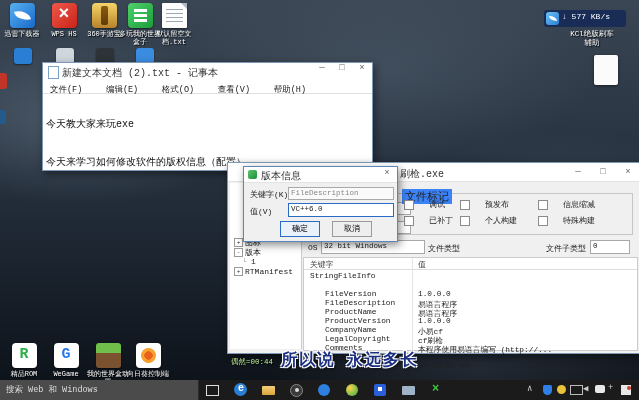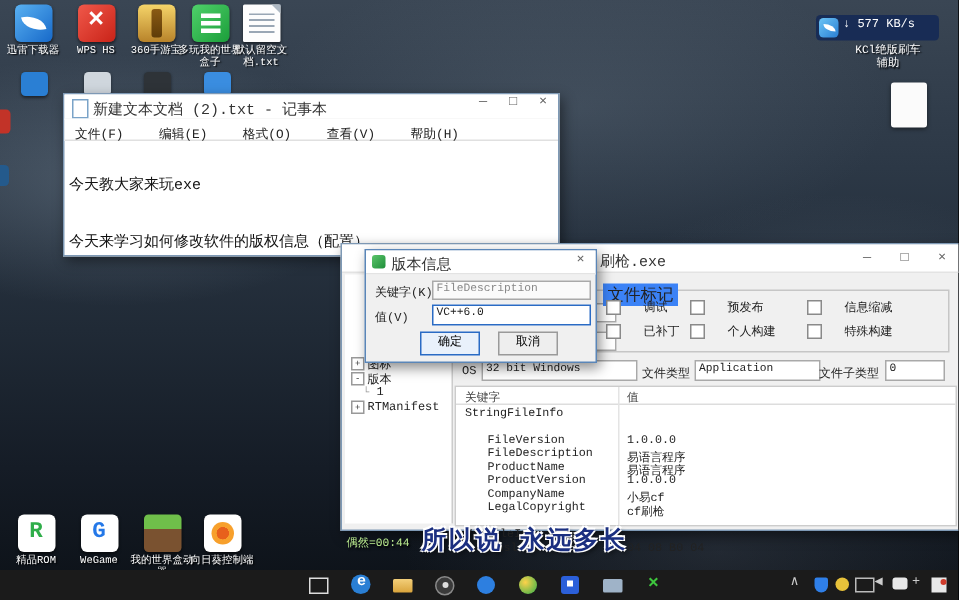--- a/index.html
+++ b/index.html
@@ -238,21 +238,20 @@
         </div>
       <div class="cb" style="left:142px;top:21px">
           <span class="cbbox"></span>
           <span class="cblbl">特殊构建</span>
         </div>
     </div>
 
     <span class="lbl" style="left:80px;top:80px">OS</span>
     <div class="fld" style="left:93px;top:77px;width:98px;height:12px">32 bit Windows</div>
     <span class="lbl" style="left:200px;top:80px">文件类型</span>
-    <div class="fld" style="left:235px;top:77px;width:78px;height:12px">Application</div>
     <span class="lbl" style="left:318px;top:80px">文件子类型</span>
     <div class="fld" style="left:362px;top:77px;width:34px;height:12px">0</div>
 
     <div class="abs" style="left:75px;top:94px;width:333px;height:92px;background:#fff;border:1px solid #ccc">
       <div class="abs" style="left:0;right:0;top:0;height:11px;border-bottom:1px solid #ddd">
         <span class="tk" style="left:6px;top:1px;color:#444">关键字</span>
         <span class="tv" style="top:1px;color:#444">值</span>
       </div>
       <div class="abs" style="left:108px;top:0;bottom:0;width:1px;background:#e4e4e4"></div>
       <div class="trow" style="top:14px">
@@ -275,20 +274,24 @@
           <span class="tk ind2">ProductVersion</span>
           <span class="tv">1.0.0.0</span>
         </div>
       <div class="trow" style="top:68px">
           <span class="tk ind2">CompanyName</span>
           <span class="tv">小易cf</span>
         </div>
       <div class="trow" style="top:77px">
           <span class="tk ind2">LegalCopyright</span>
           <span class="tv">cf刷枪</span>
+        </div>
+      <div class="trow" style="top:86px">
+          <span class="tk ind2">Comments</span>
+          <span class="tv">本程序使用易语言编写 (http://...</span>
         </div>
       <div class="trow" style="top:104px">
           <span class="tk ind1">Translation</span>
           <span class="tv">04 08 B0 04</span>
         </div>
       <div class="trow" style="top:95px">
           <span class="tk ind0">VarFileInfo</span>
           <span class="tv"></span>
         </div>
     </div>
@@ -305,20 +308,23 @@
     <span class="lbl" style="left:6px;top:39px">值(V)</span>
     <div class="fld" style="left:44px;top:36px;width:100px;height:12px;border-color:#2a6bc4">VC++6.0</div>
     <div class="dlg-btn" style="left:36px;top:54px;border:1px solid #2a6bc4;background:#e9f1fb">确定</div>
     <div class="dlg-btn" style="left:88px;top:54px;border:1px solid #9a9a9a;background:#eee">取消</div>
   </div>
 
   <div id="lyrics-badge" class="abs">偶然=00:44</div>
   <div id="lyrics-text" class="abs">所以说 永远多长</div>
 
   <div id="taskbar" class="abs">
+    <div id="tb-search">
+      <span>搜索 Web 和 Windows</span>
+    </div>
     <div class="tbi" style="left:206px">
         <div class="tv-ic"></div>
       </div>
     <div class="tbi" style="left:234px">
         <div class="edge-ic"></div>
       </div>
     <div class="tbi" style="left:262px">
         <div class="fold-ic"></div>
       </div>
     <div class="tbi" style="left:290px">

